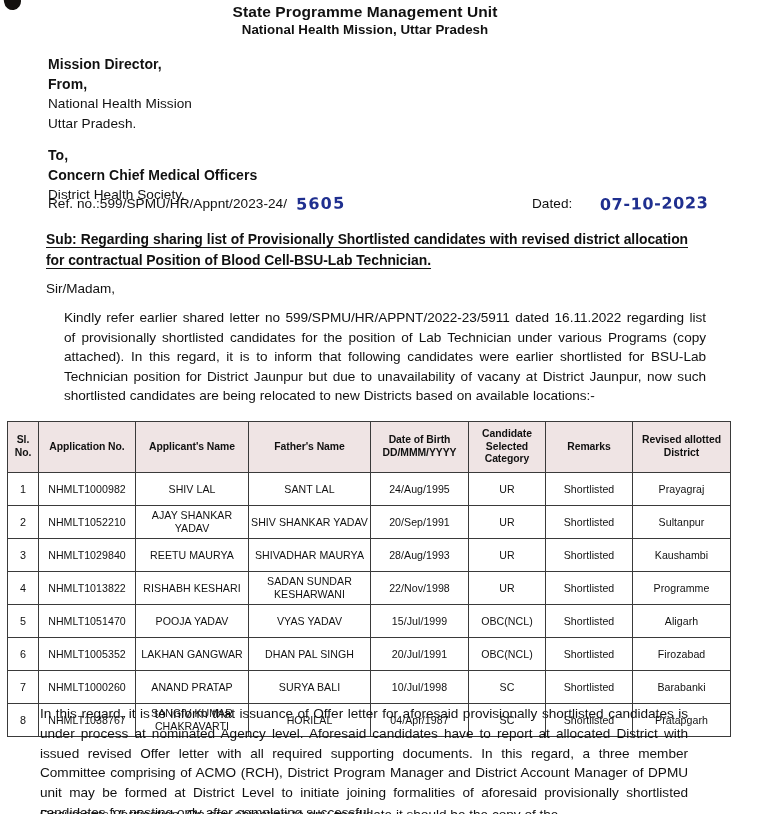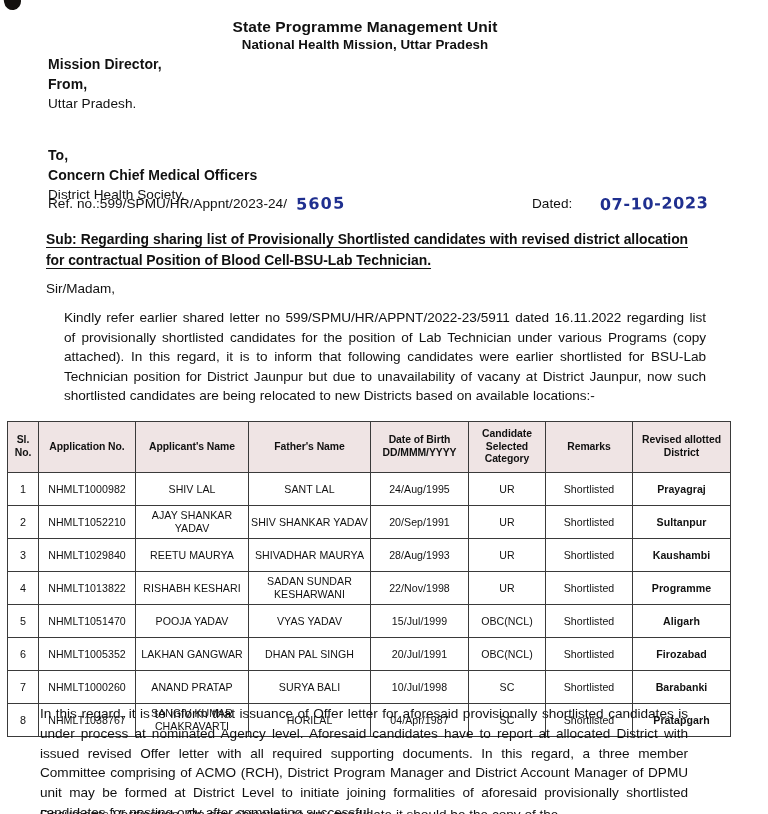--- a/index.html
+++ b/index.html
@@ -32,21 +32,21 @@
     height: 18px;
     background: #14110f;
     border-radius: 0 0 50% 50%;
     transform: rotate(-8deg);
   }
 
   
   .letterhead {
     position: absolute;
     left: 0;
-    top: 17px;
+    top: 2px;
     width: 730px;
     text-align: center;
   }
   .lh-line1 {
     font-size: 15.5px;
     font-weight: bold;
     letter-spacing: 0.1px;
     line-height: 19px;
   }
   .lh-line2 {
@@ -193,21 +193,21 @@
     font-size: 10.6px;
     font-weight: normal;
     line-height: 12.6px;
     height: 32px;
     letter-spacing: 0.05px;
   }
   table.list tbody td.slno {
     font-size: 10.8px;
   }
   table.list tbody td.district {
-    font-weight: bold;
+    font-weight: normal;
   }
 
   
   .para-2 {
     left: 40px;
     top: 704px;
     width: 648px;
     line-height: 19.8px;
   }
 
@@ -233,20 +233,21 @@
   <div class="scan-blob"></div>
 
   <div class="letterhead">
     <div class="lh-line1">State Programme Management Unit</div>
     <div class="lh-line2">National Health Mission, Uttar Pradesh</div>
   </div>
 
   <div class="block from-block">
     <div class="bold-line">Mission Director,</div>
     <div class="bold-line">From,</div>
+    <div class="norm-line">National Health Mission</div>
     <div class="norm-line">Uttar Pradesh.</div>
   </div>
 
   <div class="block to-block">
     <div class="bold-line">To,</div>
     <div class="bold-line">Concern Chief Medical Officers</div>
     <div class="norm-line">District Health Society.</div>
   </div>
 
   <div class="ref-row">

